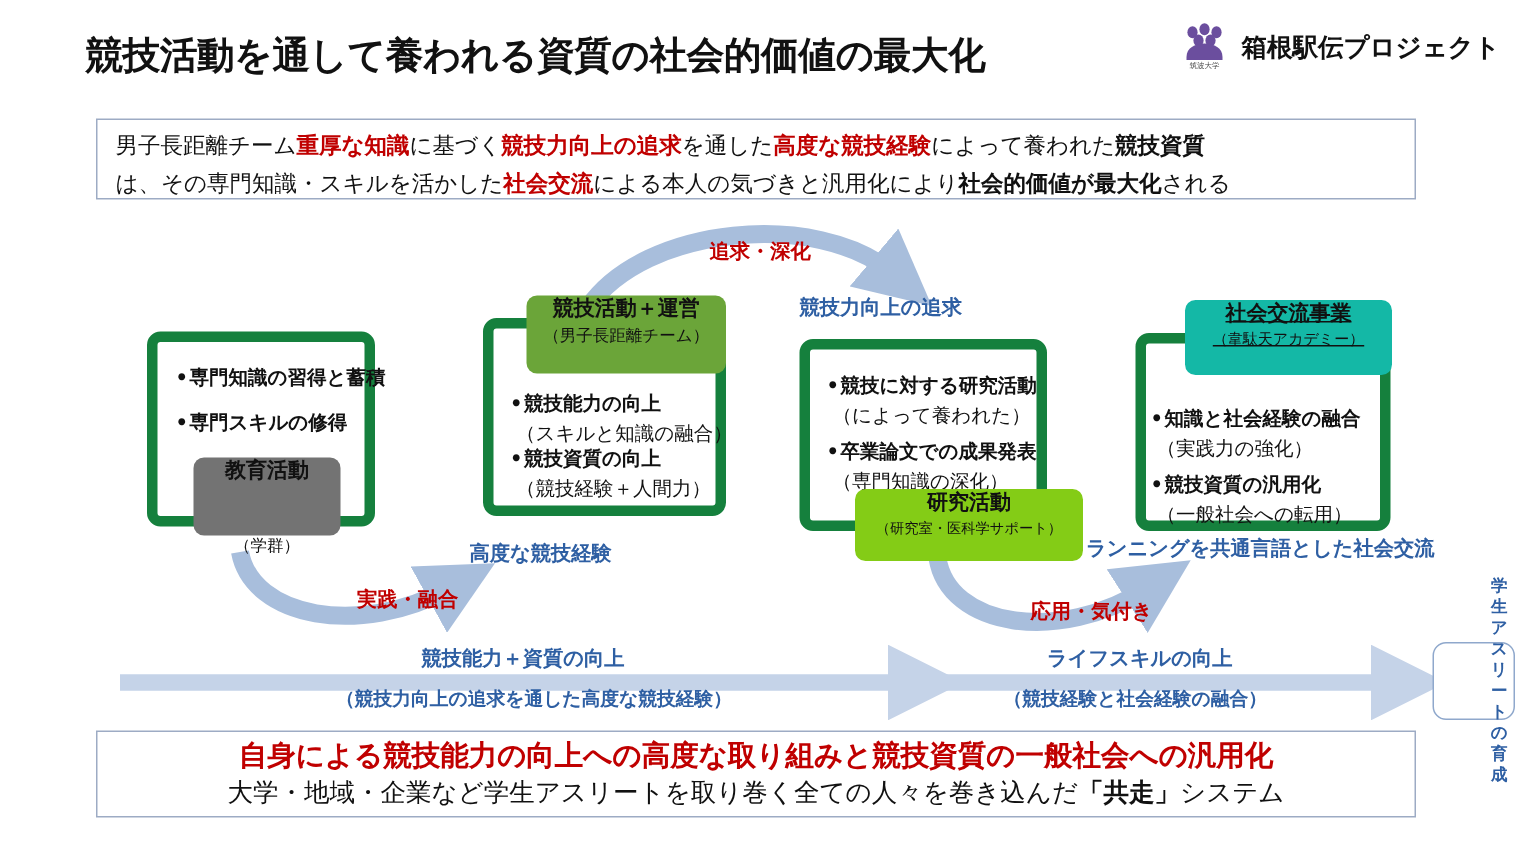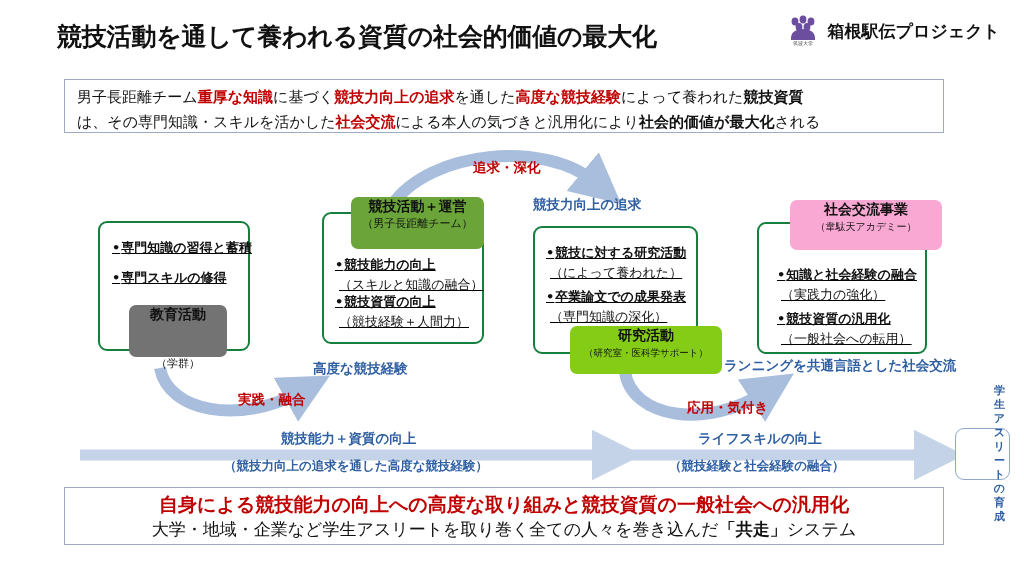--- a/index.html
+++ b/index.html
@@ -31,22 +31,22 @@
     font-size:15px;line-height:25px;color:#111;
   }
   .statement .r{color:#c00000;font-weight:bold;}
   .statement .b{color:#111;font-weight:bold;margin-top:12px;}
 
   
   .arrows{position:absolute;left:0;top:0;width:1024px;height:576px;}
 
   
   .card{
-    position:absolute;border:2px solid #15803d;border-radius:9px;
-    background:#ffffff;box-sizing:border-box;text-decoration:underline;
+    position:absolute;border:7px solid #15803d;border-radius:9px;
+    background:#ffffff;box-sizing:border-box;
   }
   .card ul{list-style:none;margin:0;padding:0;}
   .card li{font-size:13px;color:#111;line-height:17px;white-space:nowrap;}
   .card li .hd{font-weight:bold;}
   .card li .hd::before{content:"\2022";margin-right:1px;font-weight:bold;}
   .card li .sub{display:block;padding-left:4px;margin-top:3px;}
 
   
   .tag{
     position:absolute;border-radius:7px;box-sizing:border-box;
@@ -160,21 +160,21 @@
         <span class="hd">競技に対する研究活動</span>
         <span class="sub">（によって養われた）</span>
       </li>
       <li>
         <span class="hd">卒業論文での成果発表</span>
         <span class="sub">（専門知識の深化）</span>
       </li>
     </ul>
   </div>
 
-  <div class="card" style="left:757px;top:222px;width:170px;height:132px;padding:42px 0 0 18px;">
+  <div class="card" style="left:757px;top:222px;width:170px;height:132px;padding:42px 0 0 3px;">
     <ul>
       <li style="margin-bottom:7px;">
         <span class="hd">知識と社会経験の融合</span>
         <span class="sub">（実践力の強化）</span>
       </li>
       <li>
         <span class="hd">競技資質の汎用化</span>
         <span class="sub">（一般社会への転用）</span>
       </li>
     </ul>
@@ -188,21 +188,21 @@
   <div class="tag" style="left:351px;top:197px;width:133px;height:52px;background:#6BA539;">
     <span class="t1">競技活動＋運営</span>
     <span class="t2">（男子長距離チーム）</span>
   </div>
 
   <div class="tag" style="left:570px;top:326px;width:152px;height:48px;background:#84cc16;">
     <span class="t1">研究活動</span>
     <span class="t2" style="font-size:9.5px;">（研究室・医科学サポート）</span>
   </div>
 
-  <div class="tag" style="left:790px;top:200px;width:152px;height:50px;background:#f9a8d4;">
+  <div class="tag" style="left:790px;top:200px;width:138px;height:50px;background:#14b8a6;text-decoration:underline;">
     <span class="t1">社会交流事業</span>
     <span class="t2" style="font-size:10px;">（韋駄天アカデミー）</span>
   </div>
 
   <div class="lbl lbl-red" style="left:473px;top:159px;">追求・深化</div>
   <div class="lbl lbl-blue" style="left:533px;top:196px;">競技力向上の追求</div>
 
   <div class="lbl lbl-red" style="left:238px;top:391px;">実践・融合</div>
   <div class="lbl lbl-blue" style="left:313px;top:360px;">高度な競技経験</div>
 

